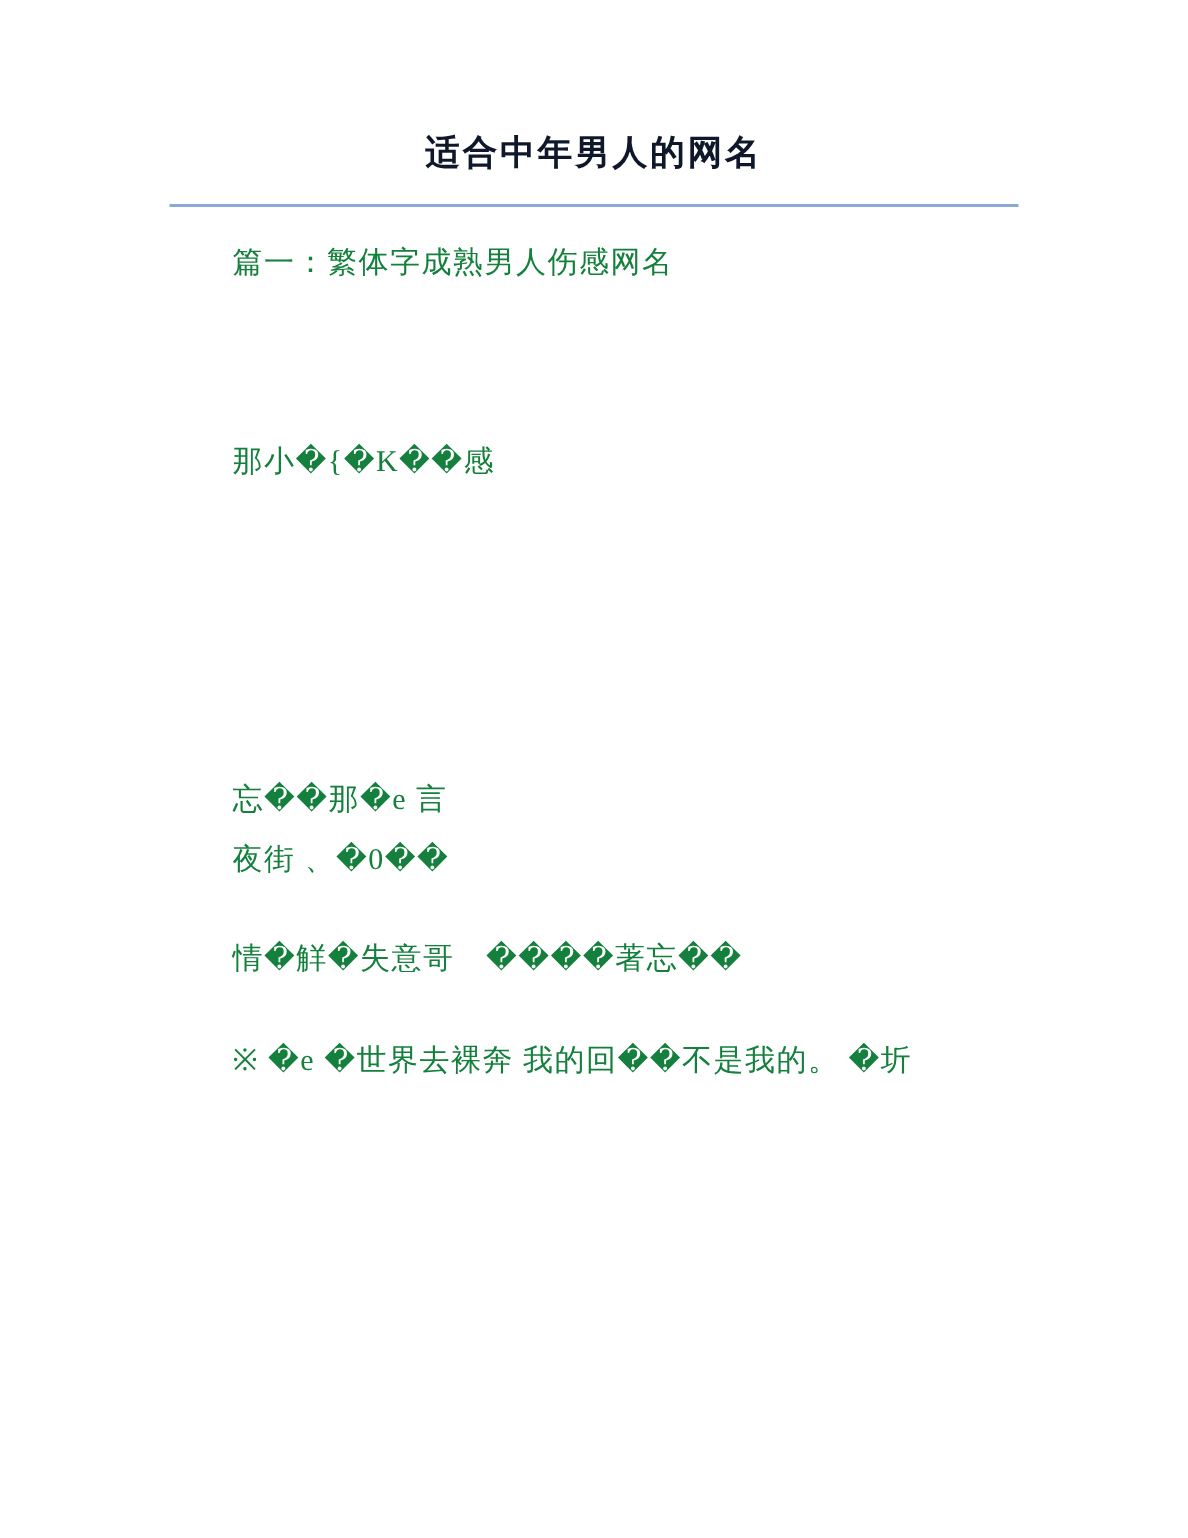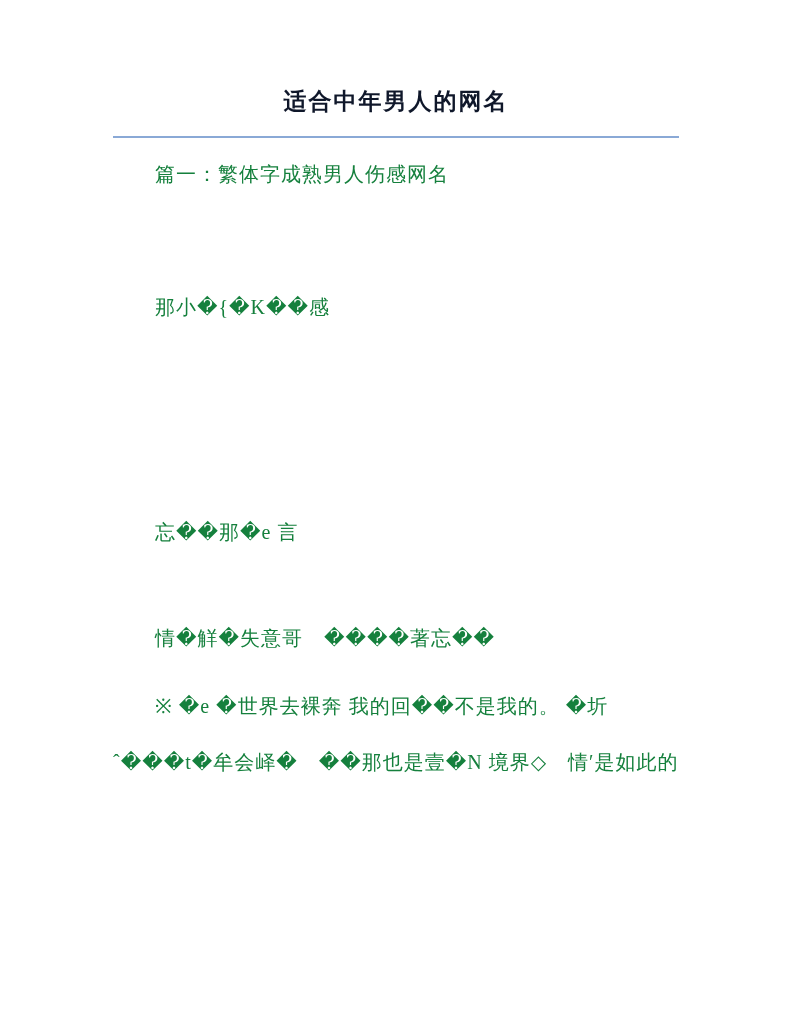--- a/index.html
+++ b/index.html
@@ -57,21 +57,21 @@
 
   <p class="line" style="top:161px; left:155px;">篇一：繁体字成熟男人伤感网名</p>
 
 
   <p class="line" style="top:294px; left:155px;">那小�{�K��感</p>
 
 
 
   <p class="line" style="top:493px; left:155px;margin-top:26px;">忘��那�e 言</p>
 
+  <p class="line" style="top:559px; left:155px;">夜街 、�0��</p>
 
   <p class="line" style="top:625px; left:155px;">情�觧�失意哥　����著忘��</p>
 
   <p class="line" style="top:692px; left:155px;">※ �e �世界去裸奔 我的回��不是我的。 �圻</p>
 
-  <p class="line" style="top:749px; left:113px;">ˆ���t�牟会峄�　��那也是壹�N 境界◇　情′是如此的</p>
 
 
 </div>
 
 </body></html>

